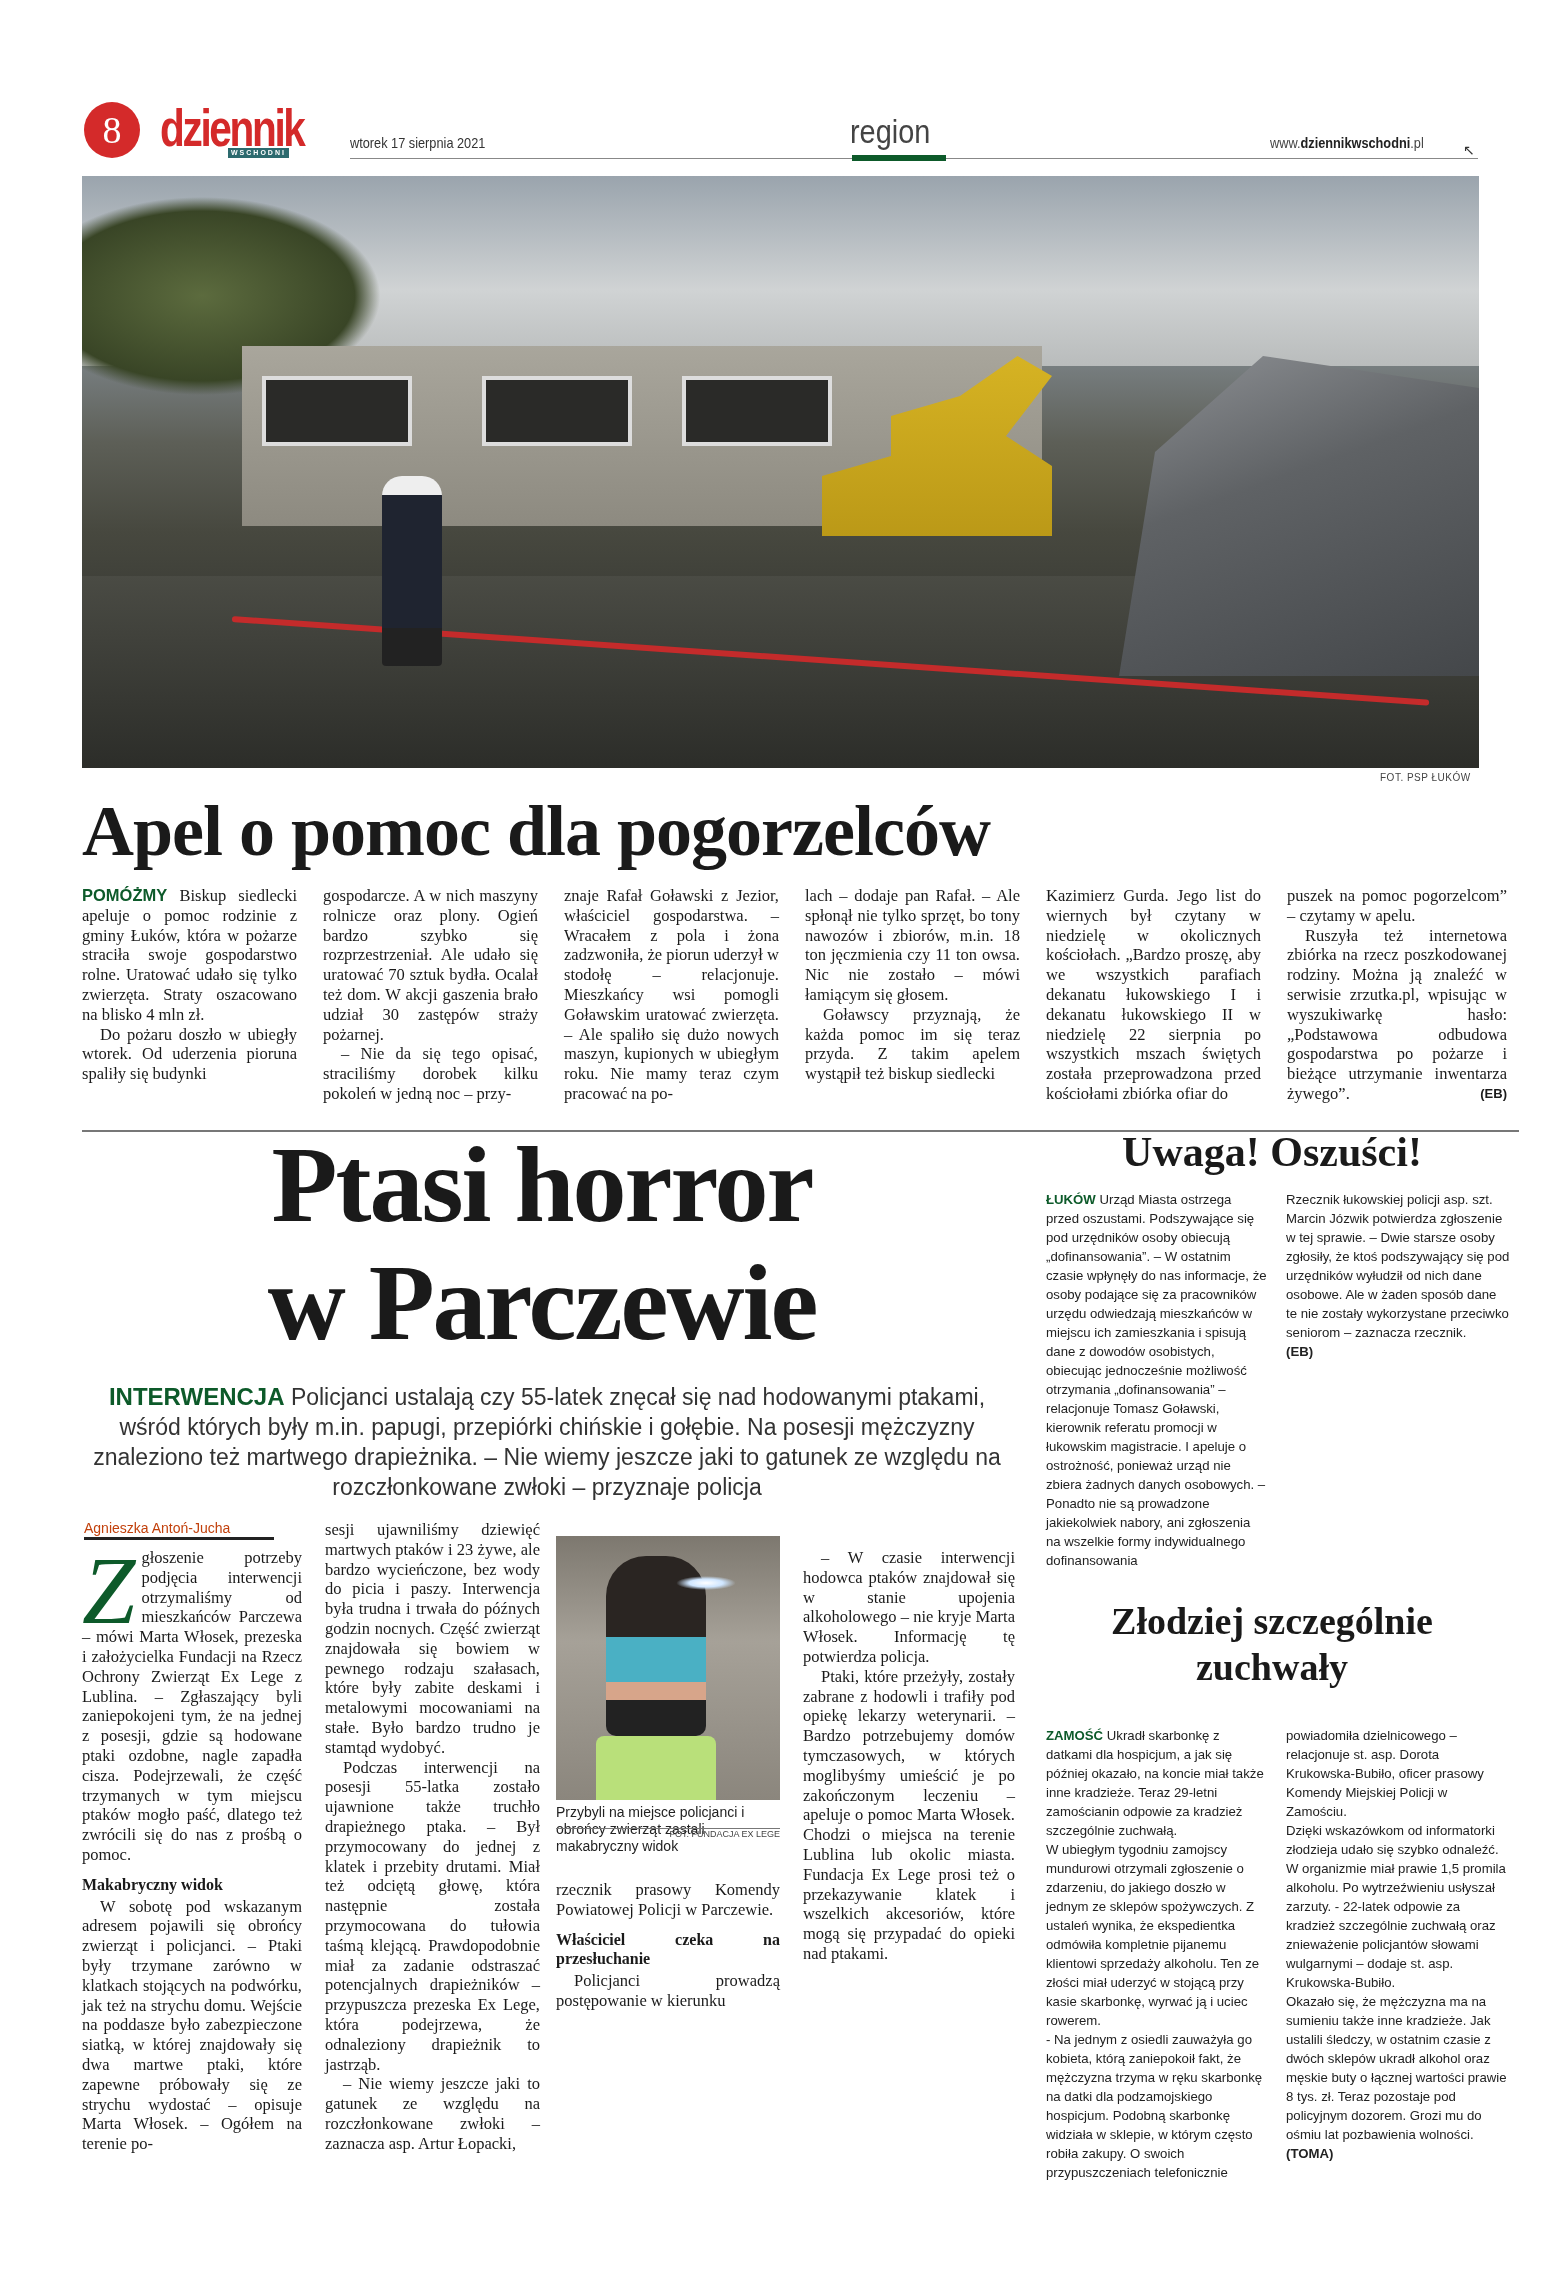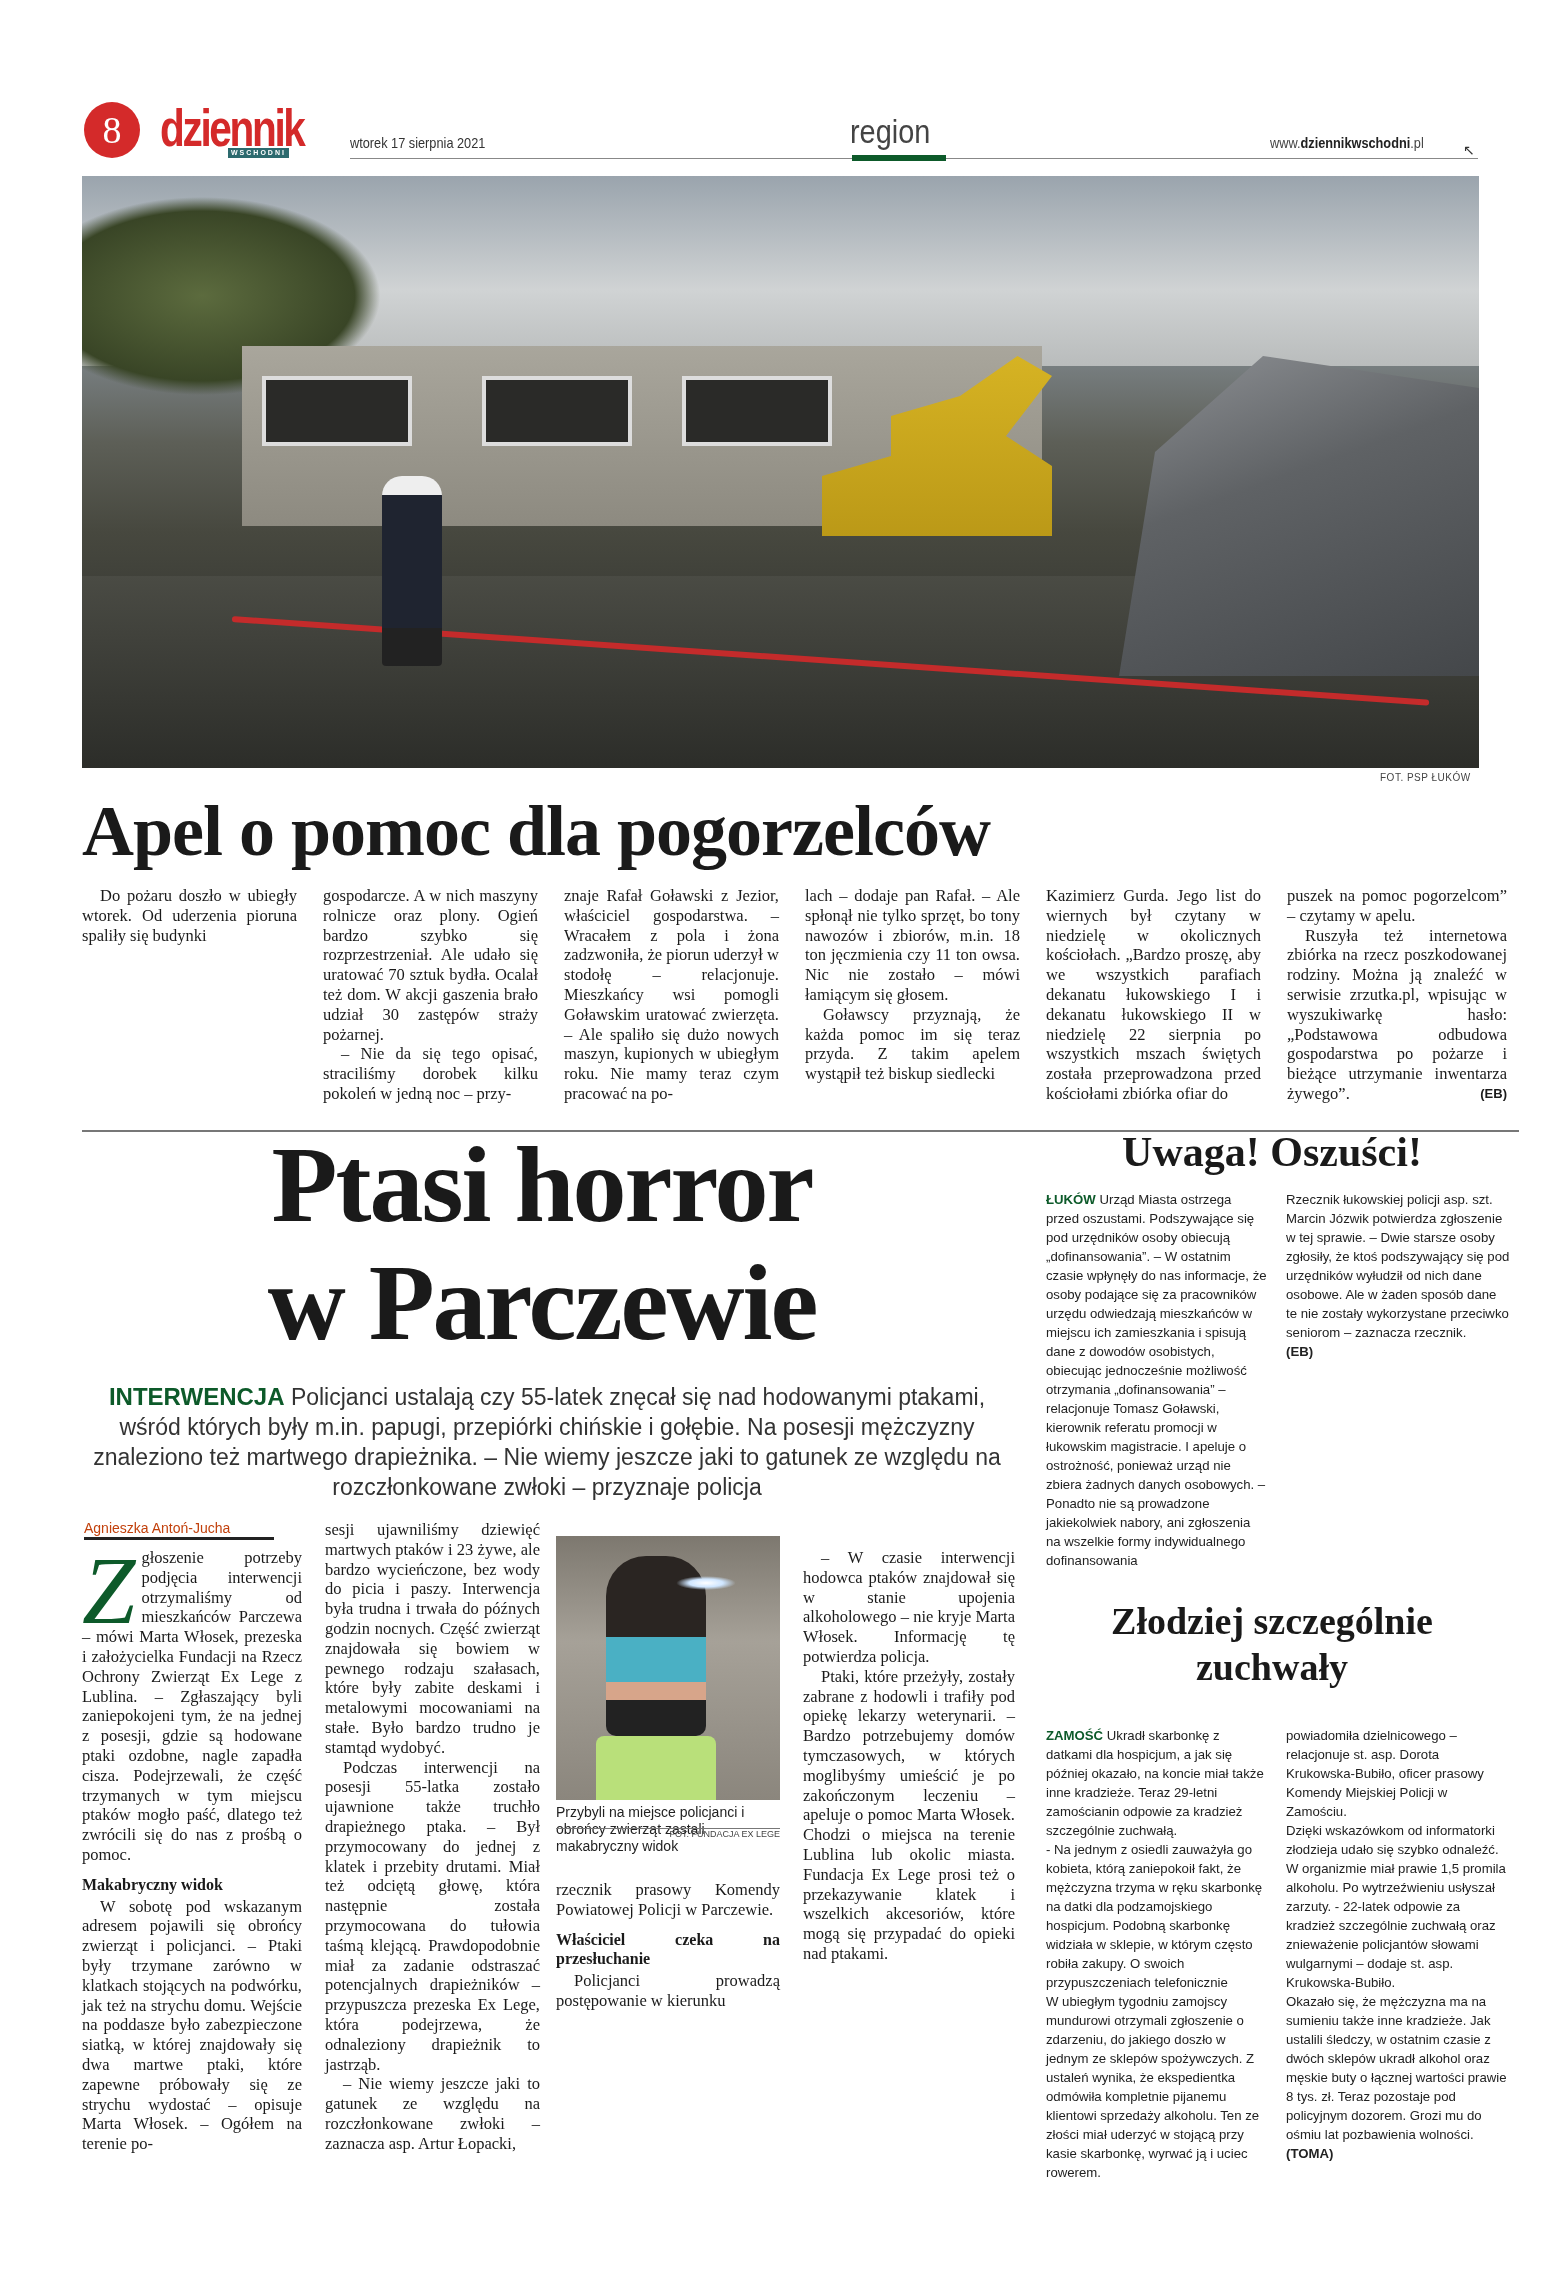--- a/index.html
+++ b/index.html
@@ -84,20 +84,21 @@
   <div class="ground"></div>
   <div class="excavator"></div>
   <div class="debris"></div>
   <div class="hose"></div>
   <div class="ff"></div>
 </div>
 <div class="abs photo-credit1">FOT. PSP ŁUKÓW</div>
 <h1 class="abs h1">Apel o pomoc dla pogorzelców</h1>
 
 <div class="abs col" style="left:82px;top:886px;width:215px">
+  <p><span class="kicker">POMÓŻMY</span> <span>Biskup siedlecki apeluje o pomoc rodzinie z gminy Łuków, która w pożarze straciła swoje gospodarstwo rolne. Uratować udało się tylko zwierzęta. Straty oszacowano na blisko 4 mln zł.</span></p>
   <p class="ind">Do pożaru doszło w ubiegły wtorek. Od uderzenia pioruna spaliły się budynki</p>
 </div>
 <div class="abs col" style="left:323px;top:886px;width:215px">
   <p>gospodarcze. A w nich maszyny rolnicze oraz plony. Ogień bardzo szybko się rozprzestrzeniał. Ale udało się uratować 70 sztuk bydła. Ocalał też dom. W akcji gaszenia brało udział 30 zastępów straży pożarnej.</p>
   <p class="ind">– Nie da się tego opisać, straciliśmy dorobek kilku pokoleń w jedną noc – przy-</p>
 </div>
 <div class="abs col" style="left:564px;top:886px;width:215px">
   <p>znaje Rafał Goławski z Jezior, właściciel gospodarstwa. – Wracałem z pola i żona zadzwoniła, że piorun uderzył w stodołę – relacjonuje. Mieszkańcy wsi pomogli Goławskim uratować zwierzęta. – Ale spaliło się dużo nowych maszyn, kupionych w ubiegłym roku. Nie mamy teraz czym pracować na po-</p>
 </div>
 <div class="abs col" style="left:805px;top:886px;width:215px">
@@ -160,21 +161,21 @@
   <span>Urząd Miasta ostrzega przed oszustami. Podszywające się pod urzędników osoby obiecują „dofinansowania”. – W ostatnim czasie wpłynęły do nas informacje, że osoby podające się za pracowników urzędu odwiedzają mieszkańców w miejscu ich zamieszkania i spisują dane z dowodów osobistych, obiecując jednocześnie możliwość otrzymania „dofinansowania” – relacjonuje Tomasz Goławski, kierownik referatu promocji w łukowskim magistracie. I apeluje o ostrożność, ponieważ urząd nie zbiera żadnych danych osobowych. – Ponadto nie są prowadzone jakiekolwiek nabory, ani zgłoszenia na wszelkie formy indywidualnego dofinansowania</span>
 </div>
 <div class="abs side" style="left:1286px;top:1190px;width:225px">
   <p>Rzecznik łukowskiej policji asp. szt. Marcin Józwik potwierdza zgłoszenie w tej sprawie. – Dwie starsze osoby zgłosiły, że ktoś podszywający się pod urzędników wyłudził od nich dane osobowe. Ale w żaden sposób dane te nie zostały wykorzystane przeciwko seniorom – zaznacza rzecznik.</p>
   <p style="font-weight:bold">(EB)</p>
 </div>
 
 <div class="abs h4">Złodziej szczególnie zuchwały</div>
 <div class="abs side" style="left:1046px;top:1726px;width:222px">
   <p><span class="kicker">ZAMOŚĆ</span> <span>Ukradł skarbonkę z datkami dla hospicjum, a jak się później okazało, na koncie miał także inne kradzieże. Teraz 29-letni zamościanin odpowie za kradzież szczególnie zuchwałą.</span></p>
+  <p>W ubiegłym tygodniu zamojscy mundurowi otrzymali zgłoszenie o zdarzeniu, do jakiego doszło w jednym ze sklepów spożywczych. Z ustaleń wynika, że ekspedientka odmówiła kompletnie pijanemu klientowi sprzedaży alkoholu. Ten ze złości miał uderzyć w stojącą przy kasie skarbonkę, wyrwać ją i uciec rowerem.</p>
   <p>- Na jednym z osiedli zauważyła go kobieta, którą zaniepokoił fakt, że mężczyzna trzyma w ręku skarbonkę na datki dla podzamojskiego hospicjum. Podobną skarbonkę widziała w sklepie, w którym często robiła zakupy. O swoich przypuszczeniach telefonicznie</p>
-  <p>W ubiegłym tygodniu zamojscy mundurowi otrzymali zgłoszenie o zdarzeniu, do jakiego doszło w jednym ze sklepów spożywczych. Z ustaleń wynika, że ekspedientka odmówiła kompletnie pijanemu klientowi sprzedaży alkoholu. Ten ze złości miał uderzyć w stojącą przy kasie skarbonkę, wyrwać ją i uciec rowerem.</p>
 </div>
 <div class="abs side" style="left:1286px;top:1726px;width:225px">
   <p>powiadomiła dzielnicowego – relacjonuje st. asp. Dorota Krukowska-Bubiło, oficer prasowy Komendy Miejskiej Policji w Zamościu.</p>
   <p>Dzięki wskazówkom od informatorki złodzieja udało się szybko odnaleźć. W organizmie miał prawie 1,5 promila alkoholu. Po wytrzeźwieniu usłyszał zarzuty. - 22-latek odpowie za kradzież szczególnie zuchwałą oraz znieważenie policjantów słowami wulgarnymi – dodaje st. asp. Krukowska-Bubiło.</p>
   <p>Okazało się, że mężczyzna ma na sumieniu także inne kradzieże. Jak ustalili śledczy, w ostatnim czasie z dwóch sklepów ukradł alkohol oraz męskie buty o łącznej wartości prawie 8 tys. zł. Teraz pozostaje pod policyjnym dozorem. Grozi mu do ośmiu lat pozbawienia wolności.</p>
   <p style="font-weight:bold">(TOMA)</p>
 </div>
 
 </body></html>

